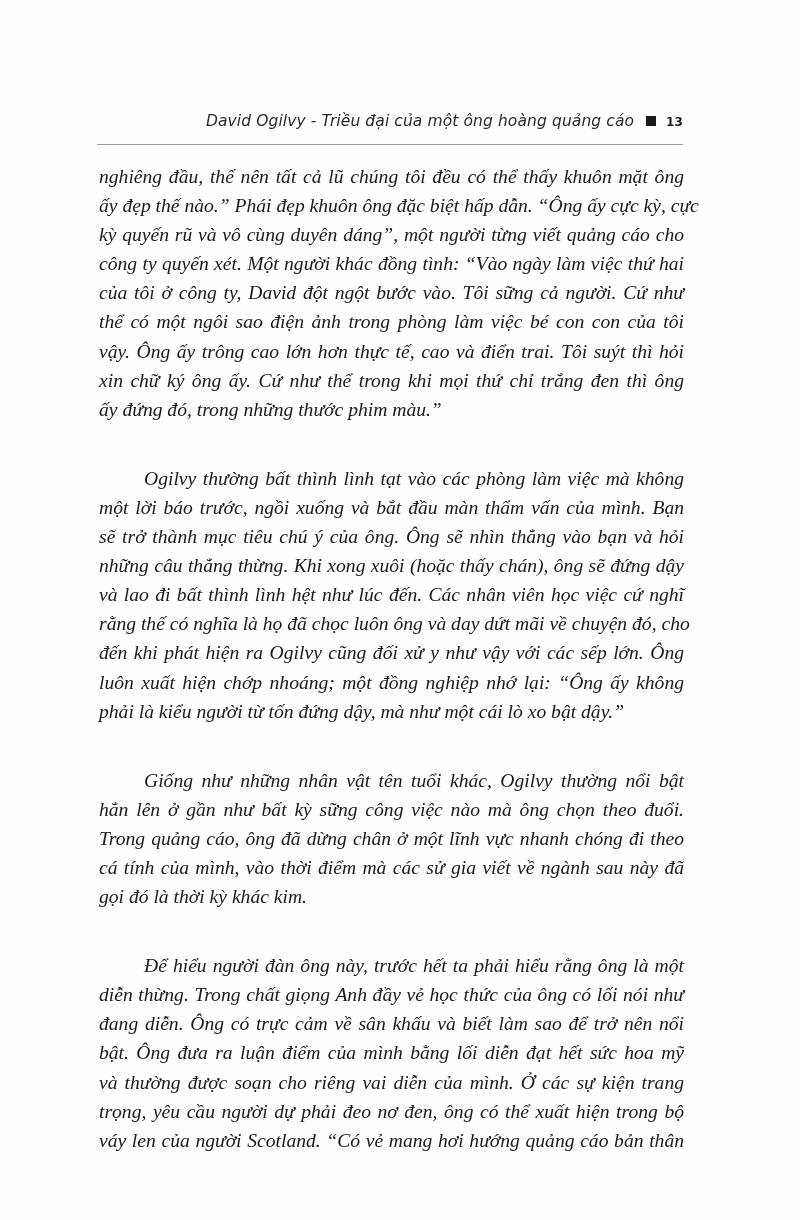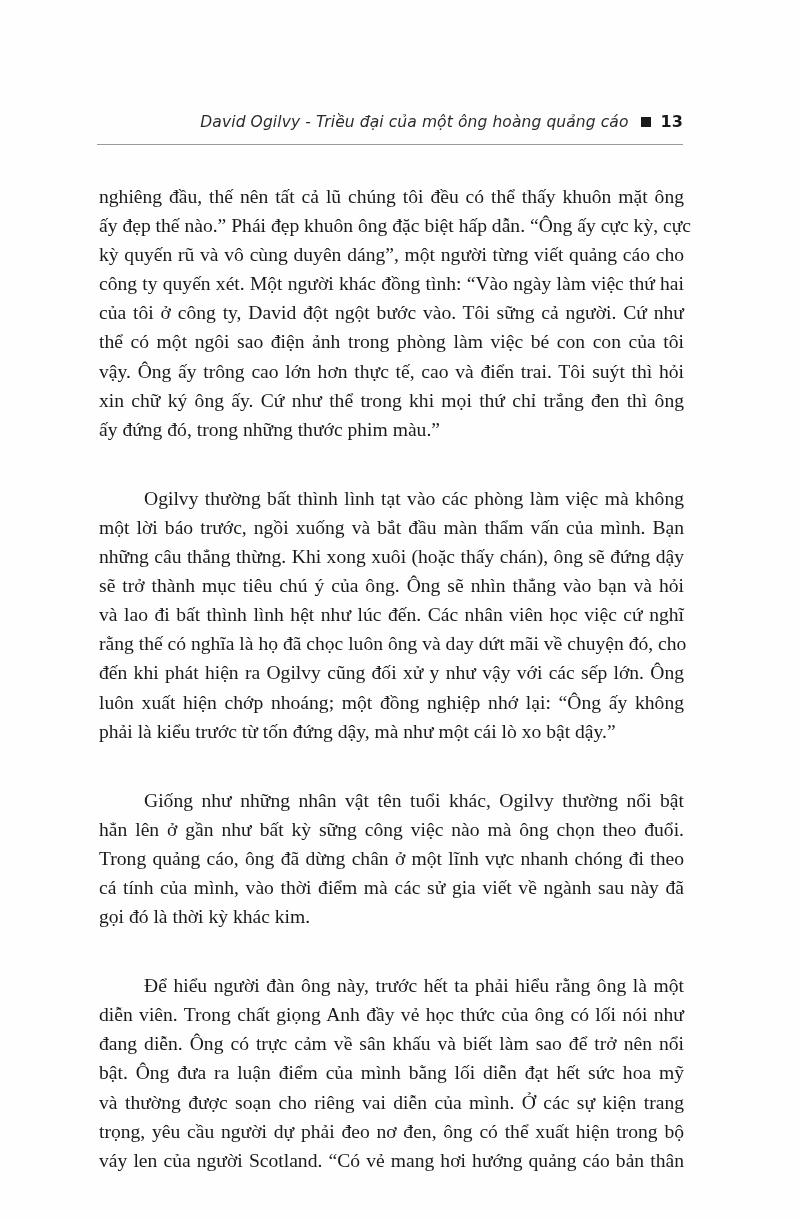--- a/index.html
+++ b/index.html
@@ -9,27 +9,27 @@
     position: absolute; left: 98px; width: 585px; top: 112px;
     text-align: right;
     font-family: "DejaVu Sans", sans-serif;
     font-size: 15.5px; color: #2a2a2a; font-style: oblique; letter-spacing: 0.1px;
     white-space: nowrap;
   }
   .running-head .sep {
     display: inline-block; width: 10px; height: 10px; background: #1a1a1a;
     margin: 0 10px 0 12px; vertical-align: 0px;
   }
-  .running-head .num { font-style: normal; font-weight: bold; color: #1a1a1a; font-size: 16px; }
+  .running-head .num { font-style: normal; font-weight: bold; color: #1a1a1a; font-size: 12px; }
   .rule { position: absolute; left: 97px; width: 586px; top: 144px; height: 1px; background: #9a9a9a; }
   .body-text {
-    position: absolute; left: 99px; width: 585px; top: 182px;
+    position: absolute; left: 99px; width: 585px; top: 162px;
     font-family: "Liberation Serif", "DejaVu Serif", serif;
     font-size: 19.6px; line-height: 29.1px; color: #1a1a1a;
-    text-align: justify; text-align-last: justify;
+    text-align: justify; text-align-last: justify; font-style: italic;
   }
   .body-text p { margin: 0 0 8px 0; }
   .body-text .ln { display: block; white-space: nowrap; text-align-last: justify; text-align: justify; }
   .body-text .ln.last { text-align-last: left; }
   .body-text .ln.indent { padding-left: 45px; margin-top: 40px; }
 </style>
 </head>
 <body>
 
 <div class="page">
@@ -46,38 +46,38 @@
       <span class="ln">công ty quyến xét. Một người khác đồng tình: “Vào ngày làm việc thứ hai</span>
       <span class="ln">của tôi ở công ty, David đột ngột bước vào. Tôi sững cả người. Cứ như</span>
       <span class="ln">thể có một ngôi sao điện ảnh trong phòng làm việc bé con con của tôi</span>
       <span class="ln">vậy. Ông ấy trông cao lớn hơn thực tế, cao và điển trai. Tôi suýt thì hỏi</span>
       <span class="ln">xin chữ ký ông ấy. Cứ như thể trong khi mọi thứ chỉ trắng đen thì ông</span>
       <span class="ln last">ấy đứng đó, trong những thước phim màu.”</span>
     </p>
     <p>
       <span class="ln indent">Ogilvy thường bất thình lình tạt vào các phòng làm việc mà không</span>
       <span class="ln">một lời báo trước, ngồi xuống và bắt đầu màn thẩm vấn của mình. Bạn</span>
+      <span class="ln">sẽ trở thành mục tiêu chú ý của ông. Ông sẽ nhìn thẳng vào bạn và hỏi</span>
       <span class="ln">những câu thẳng thừng. Khi xong xuôi (hoặc thấy chán), ông sẽ đứng dậy</span>
-      <span class="ln">sẽ trở thành mục tiêu chú ý của ông. Ông sẽ nhìn thẳng vào bạn và hỏi</span>
       <span class="ln">và lao đi bất thình lình hệt như lúc đến. Các nhân viên học việc cứ nghĩ</span>
       <span class="ln">rằng thế có nghĩa là họ đã chọc luôn ông và day dứt mãi về chuyện đó, cho</span>
       <span class="ln">đến khi phát hiện ra Ogilvy cũng đối xử y như vậy với các sếp lớn. Ông</span>
       <span class="ln">luôn xuất hiện chớp nhoáng; một đồng nghiệp nhớ lại: “Ông ấy không</span>
-      <span class="ln last">phải là kiểu trước từ tốn đứng dậy, mà như một cái lò xo bật dậy.”</span>
+      <span class="ln last">phải là kiểu người từ tốn đứng dậy, mà như một cái lò xo bật dậy.”</span>
     </p>
     <p>
       <span class="ln indent">Giống như những nhân vật tên tuổi khác, Ogilvy thường nổi bật</span>
       <span class="ln">hẳn lên ở gần như bất kỳ sững công việc nào mà ông chọn theo đuổi.</span>
       <span class="ln">Trong quảng cáo, ông đã dừng chân ở một lĩnh vực nhanh chóng đi theo</span>
       <span class="ln">cá tính của mình, vào thời điểm mà các sử gia viết về ngành sau này đã</span>
       <span class="ln last">gọi đó là thời kỳ khác kim.</span>
     </p>
     <p>
       <span class="ln indent">Để hiểu người đàn ông này, trước hết ta phải hiểu rằng ông là một</span>
-      <span class="ln">diễn viên. Trong chất giọng Anh đầy vẻ học thức của ông có lối nói như</span>
+      <span class="ln">diễn thừng. Trong chất giọng Anh đầy vẻ học thức của ông có lối nói như</span>
       <span class="ln">đang diễn. Ông có trực cảm về sân khấu và biết làm sao để trở nên nổi</span>
       <span class="ln">bật. Ông đưa ra luận điểm của mình bằng lối diễn đạt hết sức hoa mỹ</span>
       <span class="ln">và thường được soạn cho riêng vai diễn của mình. Ở các sự kiện trang</span>
       <span class="ln">trọng, yêu cầu người dự phải đeo nơ đen, ông có thể xuất hiện trong bộ</span>
       <span class="ln">váy len của người Scotland. “Có vẻ mang hơi hướng quảng cáo bản thân</span>
     </p>
   </div>
 </div>
 
 </body></html>

